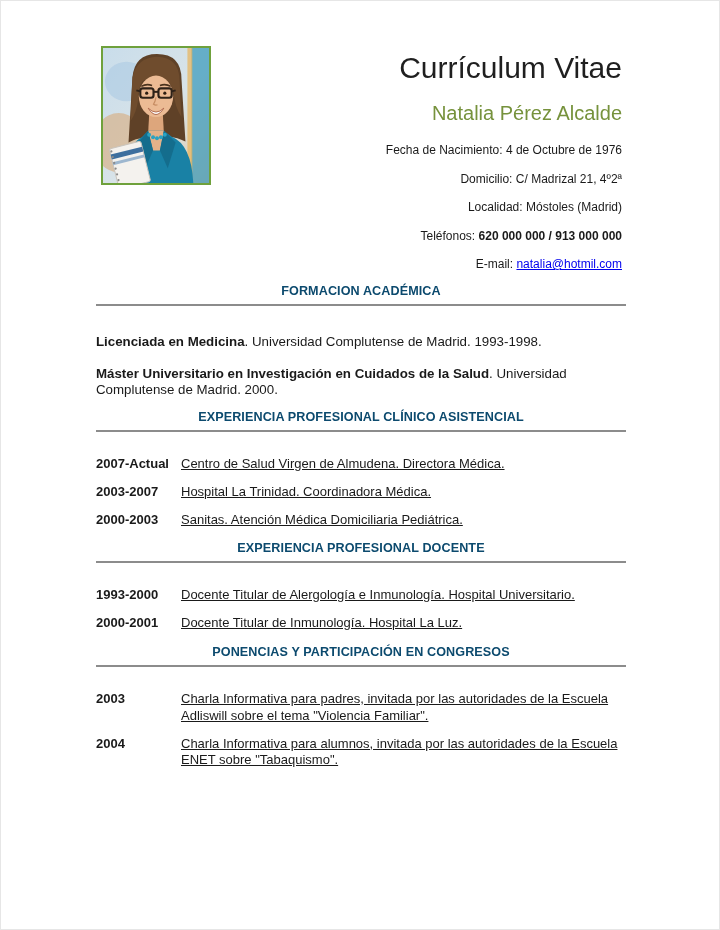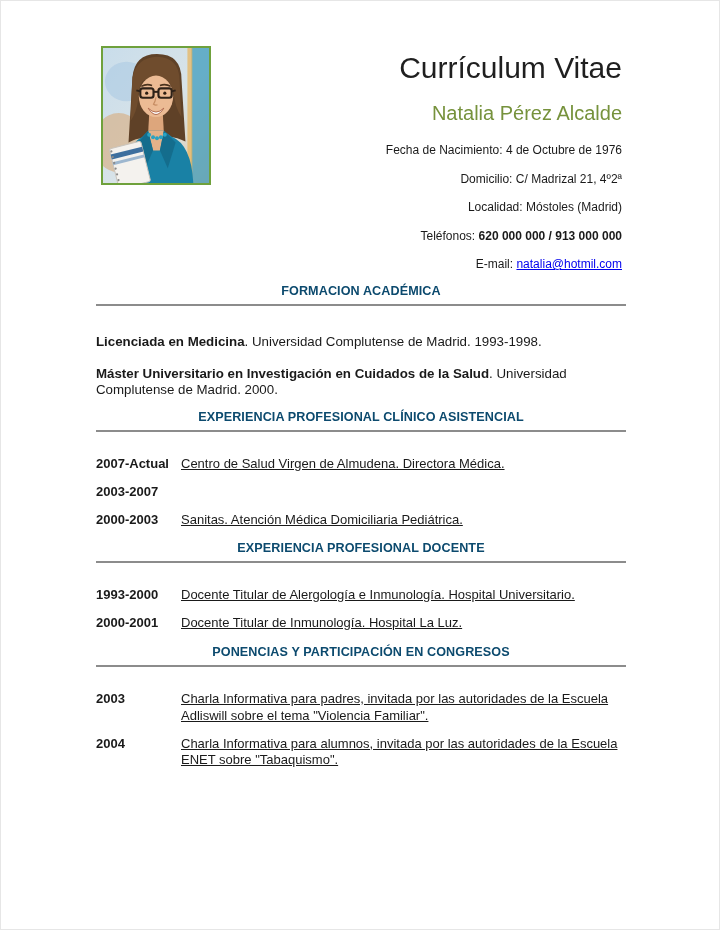--- a/index.html
+++ b/index.html
@@ -151,20 +151,21 @@
     <section class="cv-section">
       <h2 class="sec-title">EXPERIENCIA PROFESIONAL CLÍNICO ASISTENCIAL</h2>
       <div class="sec-rule"></div>
       <div class="rows">
         <div class="row">
           <span class="date">2007-Actual</span>
           <span class="desc">Centro de Salud Virgen de Almudena. Directora Médica.</span>
         </div>
         <div class="row">
           <span class="date">2003-2007</span>
+          <span class="desc">Hospital La Trinidad. Coordinadora Médica.</span>
         </div>
         <div class="row">
           <span class="date">2000-2003</span>
           <span class="desc">Sanitas. Atención Médica Domiciliaria Pediátrica.</span>
         </div>
       </div>
     </section>
 
     <section class="cv-section">
       <h2 class="sec-title">EXPERIENCIA PROFESIONAL DOCENTE</h2>

